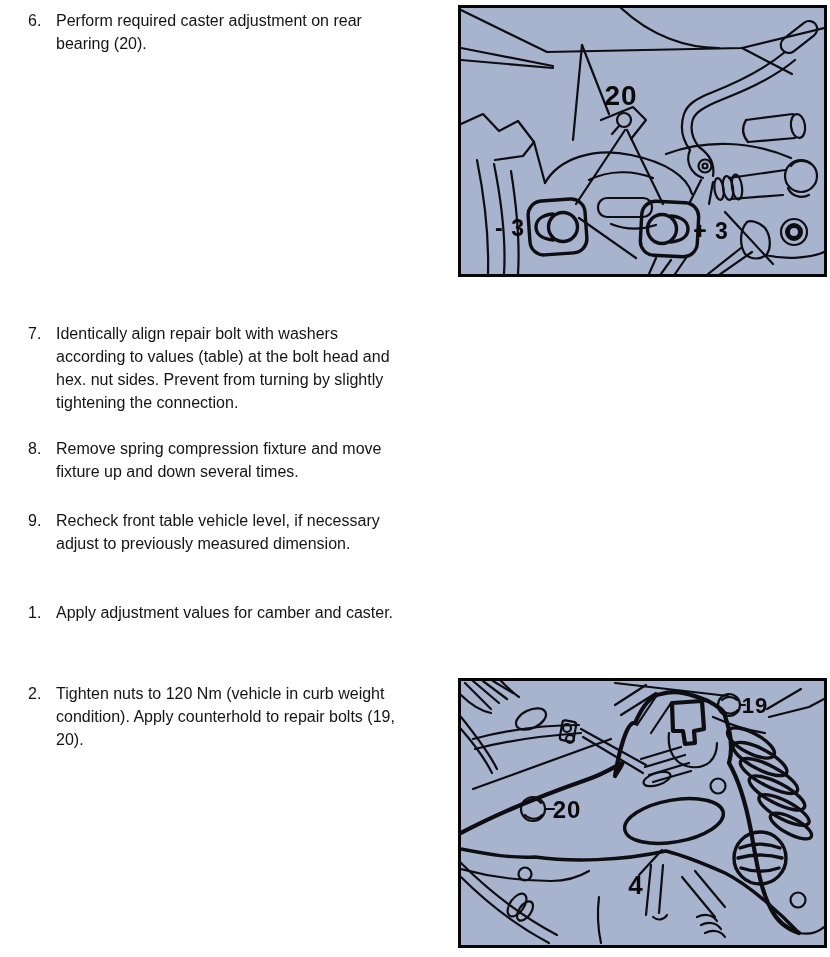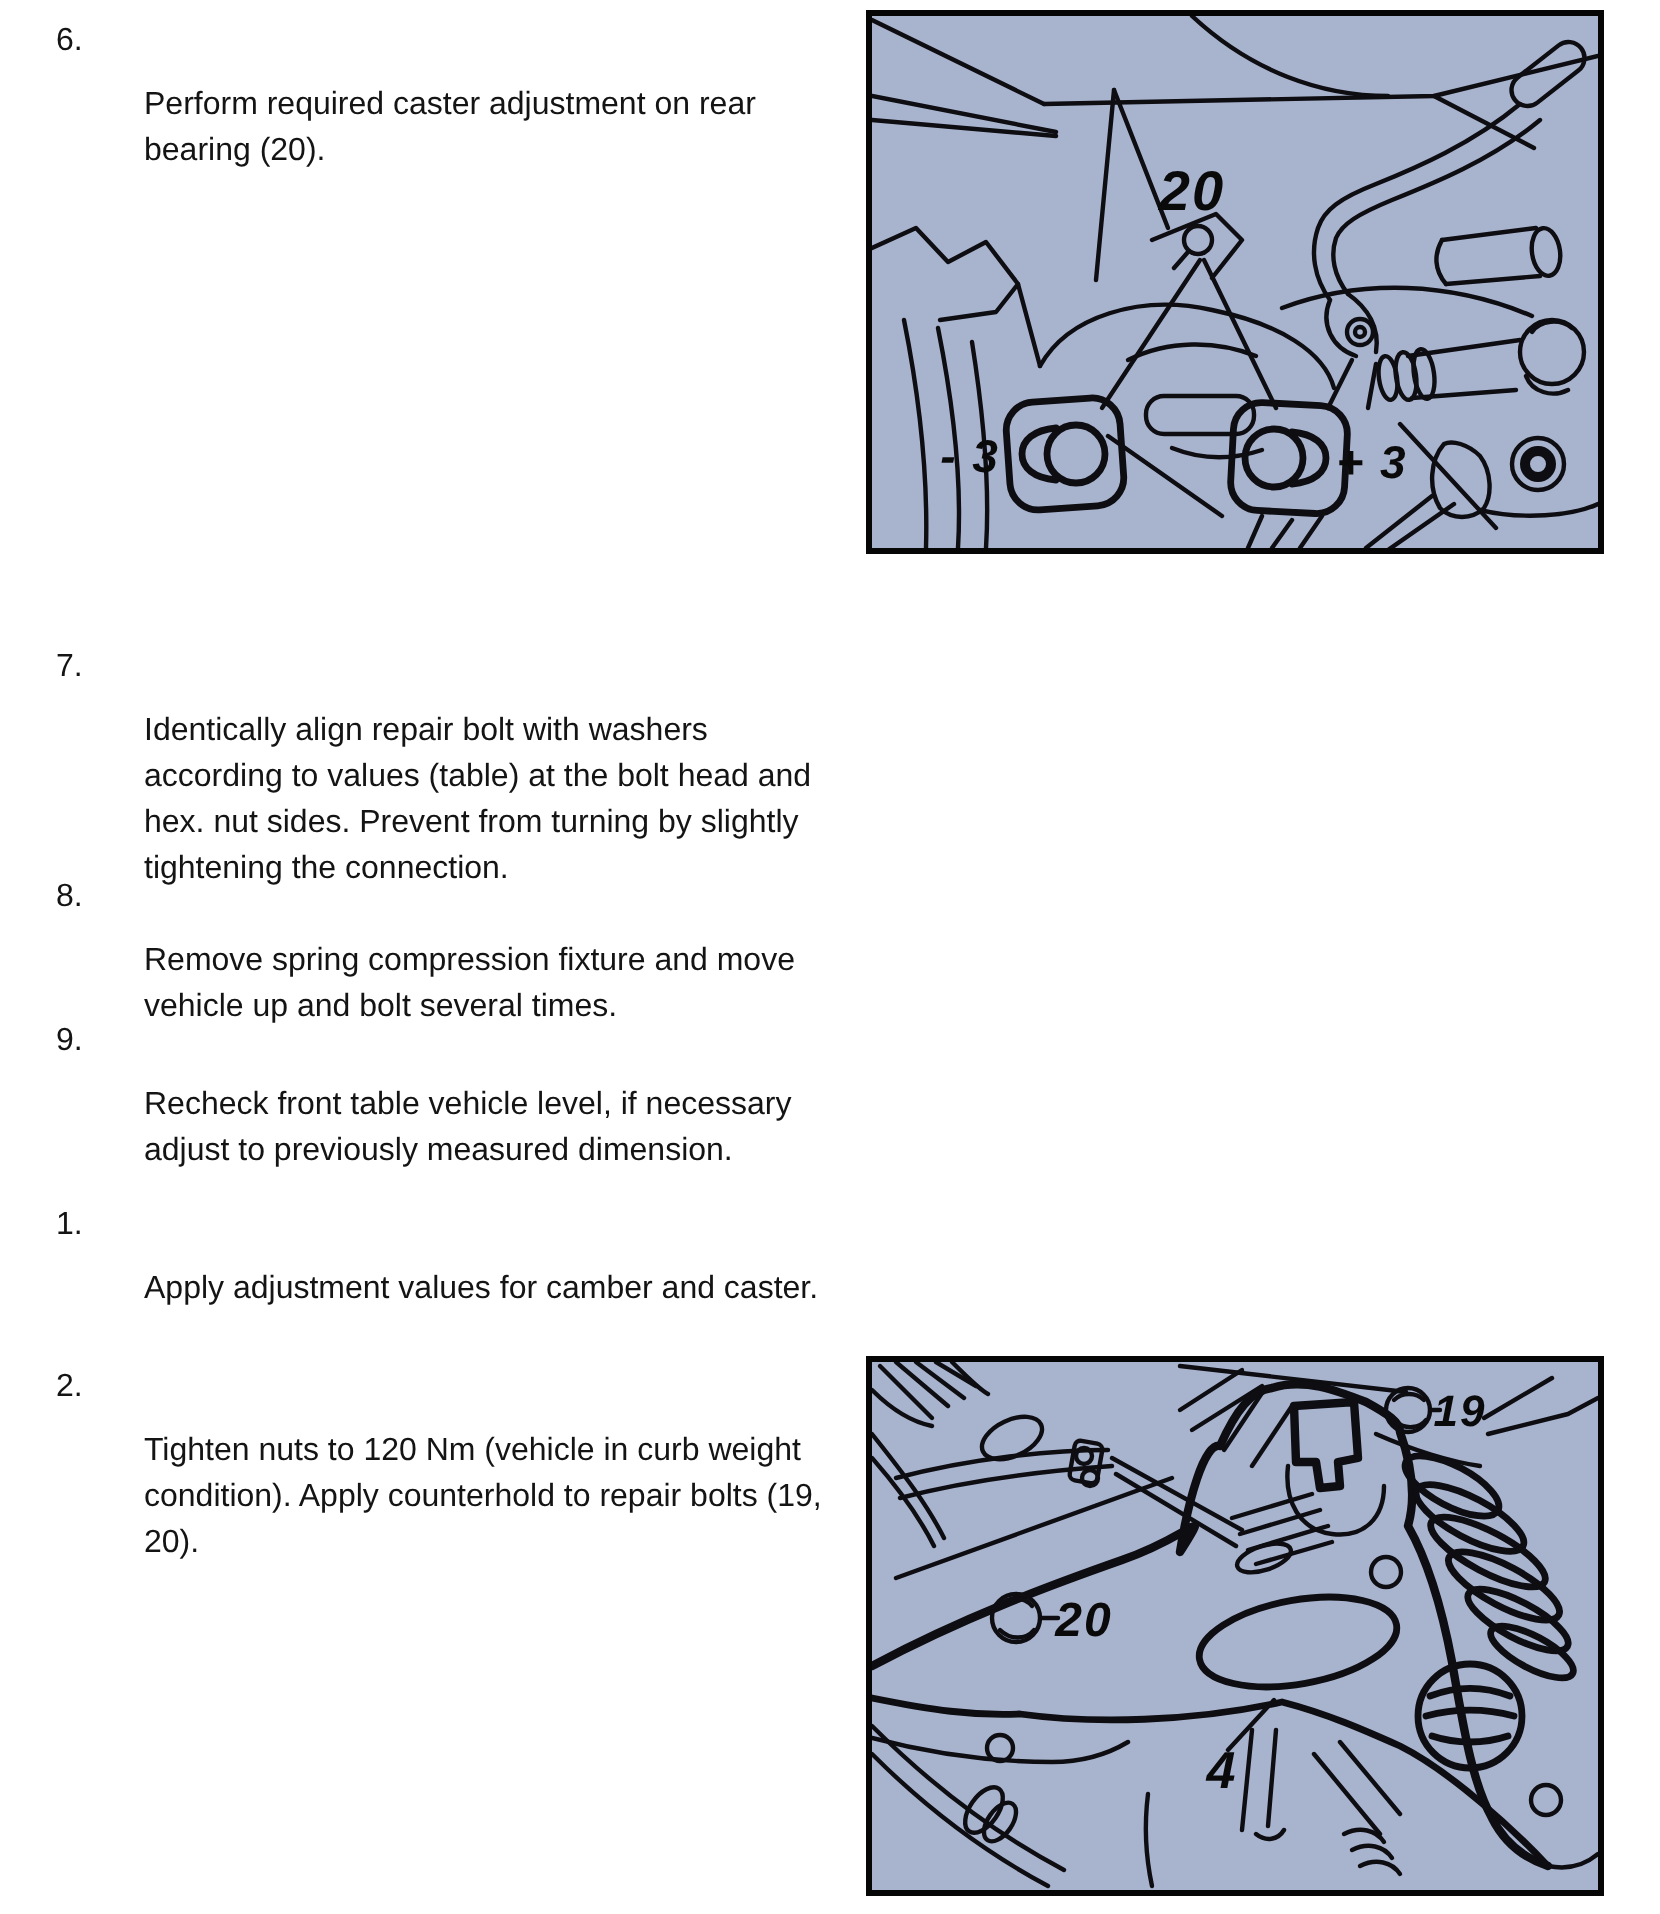--- a/index.html
+++ b/index.html
@@ -8,26 +8,26 @@
     font-family:"Liberation Sans",sans-serif;color:#141414;
     -webkit-font-smoothing:antialiased;
   }
   .page{position:absolute;inset:0;overflow:hidden;}
   .step{position:absolute;left:0;width:430px;}
   .step-num{
     position:absolute;left:28px;top:0;width:42px;
     font-size:16px;line-height:23px;color:#141414;
   }
   .step-text{
-    position:absolute;left:72px;top:0;width:340px;
-    font-size:16px;line-height:23px;color:#141414;margin-top:32px;
+    position:absolute;left:56px;top:0;width:340px;
+    font-size:16px;line-height:23px;color:#141414;
   }
   .figure{
-    position:absolute;left:433px;width:369px;box-sizing:border-box;
-    border:3px solid #060606;background:#a8b3cd;font-style:italic;
+    position:absolute;left:458px;width:369px;box-sizing:border-box;
+    border:3px solid #060606;background:#a8b3cd;
   }
   .figure svg{display:block;width:100%;height:100%;}
   #fig-caster{top:5px;height:272px;}
   #fig-arm{top:678px;height:270px;}
   .art{stroke:#0d0d12;fill:none;stroke-width:2.2;stroke-linecap:round;stroke-linejoin:round;}
   .art-bold{stroke:#0d0d12;fill:none;stroke-width:3.4;stroke-linecap:round;stroke-linejoin:round;}
   .art-heavy{stroke:#0d0d12;fill:none;stroke-width:4.2;stroke-linecap:round;stroke-linejoin:round;}
   .fig-label{
     font-family:"Liberation Sans",sans-serif;font-weight:bold;fill:#0a0a0a;
     letter-spacing:1px;
@@ -41,21 +41,21 @@
   <div class="step" style="top:9px">
     <div class="step-num">6.</div>
     <div class="step-text">Perform required caster adjustment on rear bearing (20).</div>
   </div>
   <div class="step" style="top:322px">
     <div class="step-num">7.</div>
     <div class="step-text">Identically align repair bolt with washers according to values (table) at the bolt head and hex. nut sides.  Prevent from turning by slightly tightening the connection.</div>
   </div>
   <div class="step" style="top:437px">
     <div class="step-num">8.</div>
-    <div class="step-text">Remove spring compression fixture and move vehicle up and bolt several times.</div>
+    <div class="step-text">Remove spring compression fixture and move fixture up and down several times.</div>
   </div>
   <div class="step" style="top:509px">
     <div class="step-num">9.</div>
     <div class="step-text">Recheck front table vehicle level, if necessary adjust to previously measured dimension.</div>
   </div>
   <div class="step" style="top:601px">
     <div class="step-num">1.</div>
     <div class="step-text">Apply adjustment values for camber and caster.</div>
   </div>
   <div class="step" style="top:682px">

